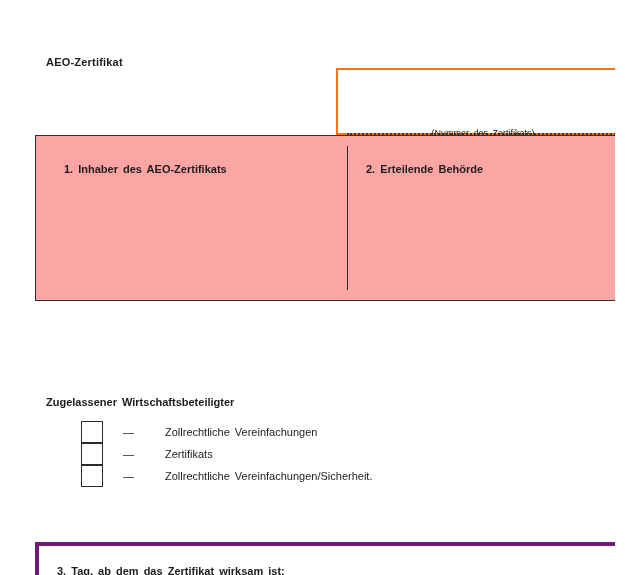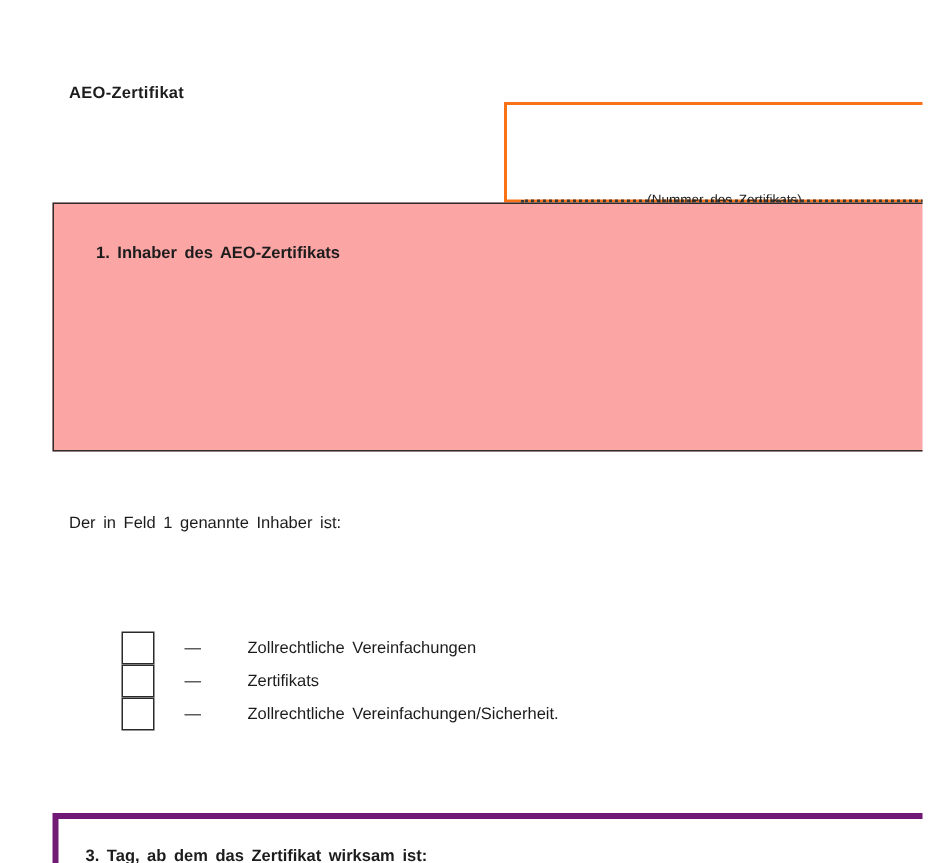--- a/index.html
+++ b/index.html
@@ -133,24 +133,27 @@
 
   <div class="cert-number-box">
     <div class="cert-number-line"></div>
     <div class="cert-number-caption">(Nummer des Zertifikats)</div>
   </div>
 
   <div class="main-table">
     <div class="cell-1">
       <span class="cell-label">1. Inhaber des AEO-Zertifikats</span>
     </div>
+    <div class="cell-2">
+      <span class="cell-label">2. Erteilende Behörde</span>
+    </div>
   </div>
 
-  <div class="intro-text">Der in Feld 1 genannte Inhaber ist:</div>
 
+  <div class="section-heading">Zugelassener Wirtschaftsbeteiligter</div>
 
   <div class="options">
 
     <div class="option-row">
       <span class="checkbox"></span>
       <span class="option-dash">—</span>
       <span>Zollrechtliche Vereinfachungen</span>
     </div>
 
     <div class="option-row">

